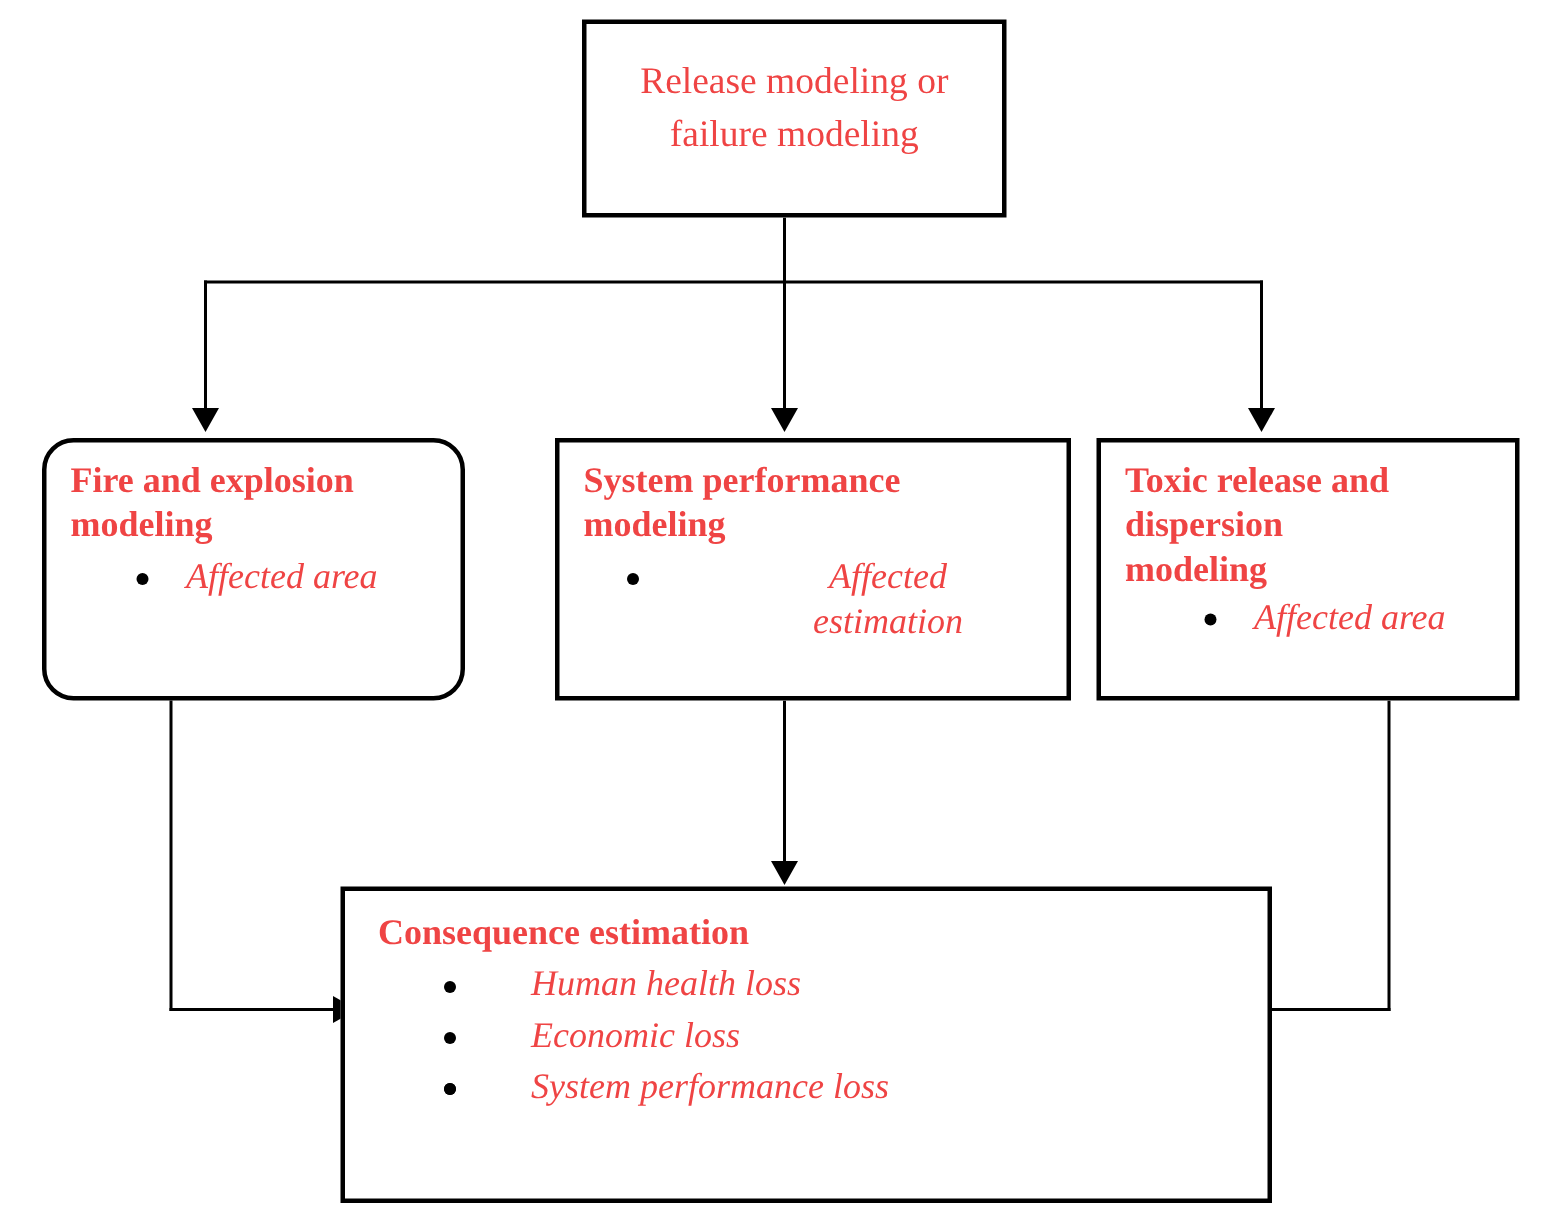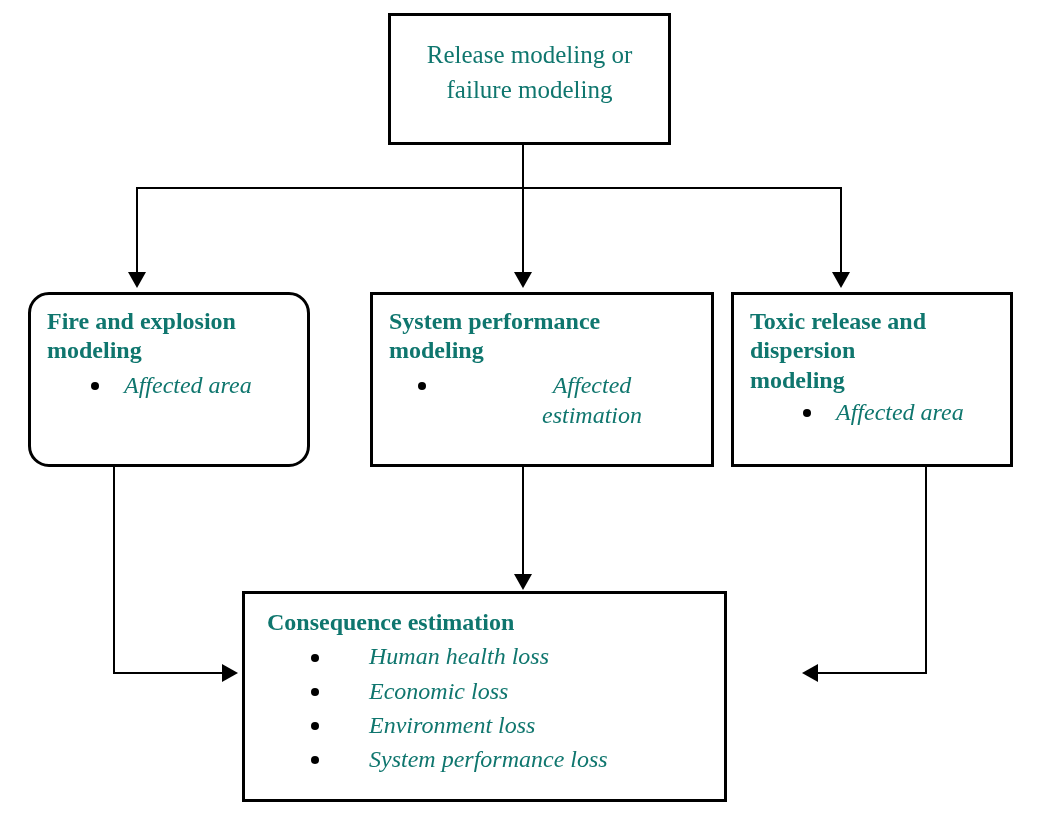--- a/index.html
+++ b/index.html
@@ -8,21 +8,21 @@
     padding: 0;
     background: #ffffff;
   }
   #canvas {
     position: relative;
     width: 1041px;
     height: 814px;
     background: #ffffff;
     overflow: hidden;
     font-family: "Liberation Serif", "DejaVu Serif", serif;
-    color: #0f766e;
+    color: #ef4444;
   }
   .node {
     position: absolute;
     box-sizing: border-box;
     border: 3px solid #000000;
     background: #ffffff;
     padding: 0;
   }
   .node-inner {
     padding: 10px 0 0 0;
@@ -105,23 +105,23 @@
     top: 292px;
     width: 282px;
     height: 175px;
   }
   #node-right .node-inner { padding: 12px 0 0 16px; }
   #node-right ul.bullets { margin-top: 2px; padding-left: 53px; }
   #node-right ul.bullets li { padding-left: 33px; }
 
   
   #node-bottom {
-    left: 242px;
+    left: 227px;
     top: 591px;
-    width: 485px;
+    width: 621px;
     height: 211px;
   }
   #node-bottom .node-inner { padding: 14px 0 0 22px; }
   #node-bottom ul.bullets { margin-top: 2px; padding-left: 44px; }
   #node-bottom ul.bullets li { padding-left: 58px; margin-top: 4px; }
 
   
   .conn {
     position: absolute;
     background: #000000;
@@ -239,21 +239,20 @@
         <li>
           <span class="bullet-dot"></span>
           <span class="bullet-text">Human health loss</span>
         </li>
         <li>
           <span class="bullet-dot"></span>
           <span class="bullet-text">Economic loss</span>
         </li>
         <li>
           <span class="bullet-dot"></span>
-          <span class="bullet-text">Environment loss</span>
         </li>
         <li>
           <span class="bullet-dot"></span>
           <span class="bullet-text">System performance loss</span>
         </li>
       </ul>
     </div>
   </div>
 
 </div>

